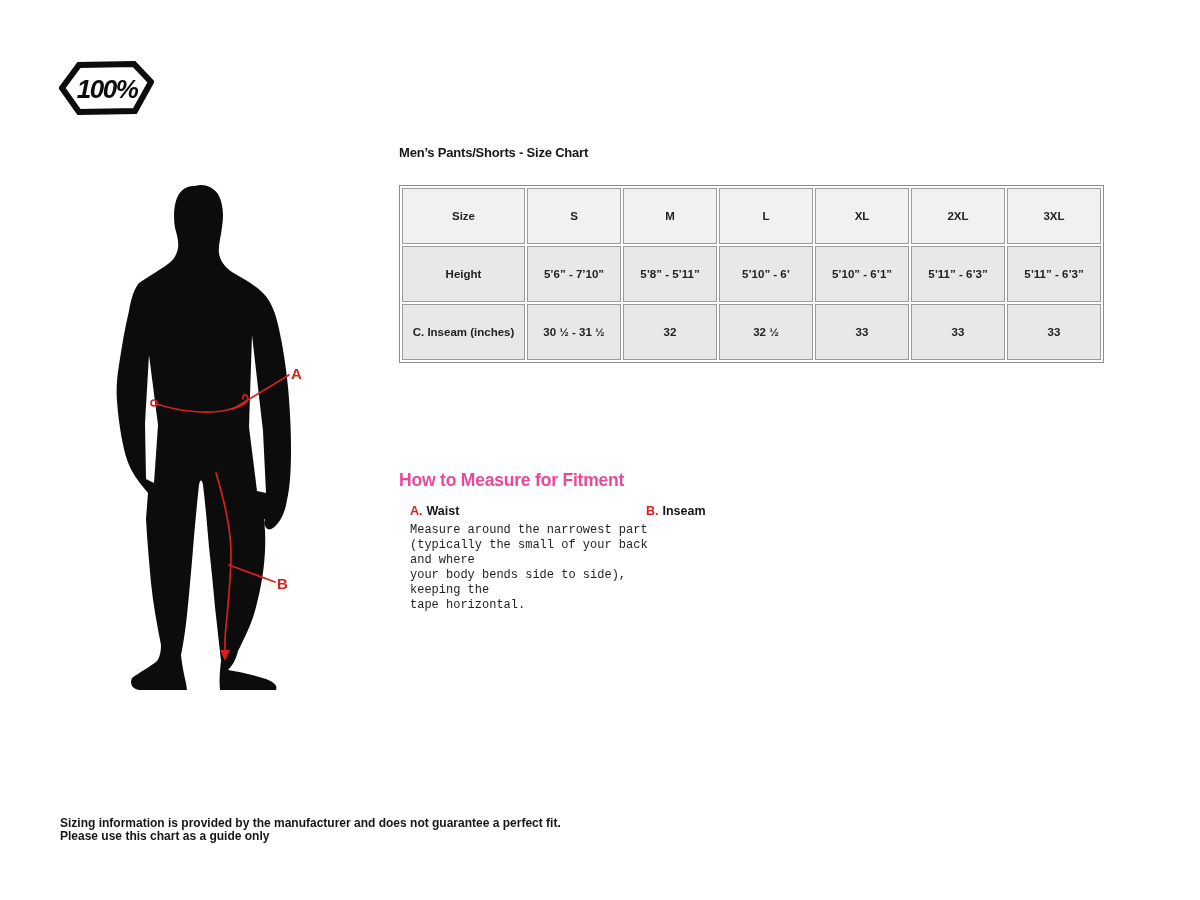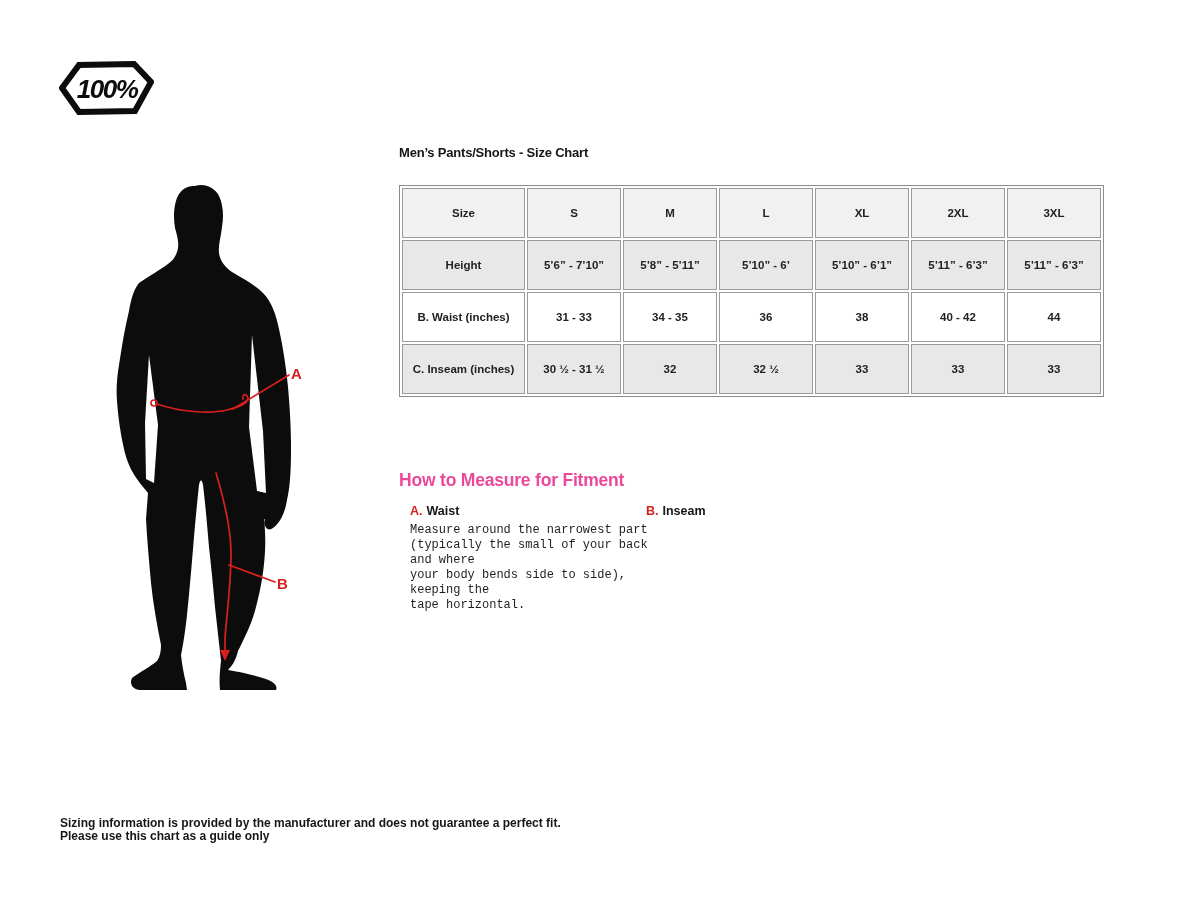--- a/index.html
+++ b/index.html
@@ -15,21 +15,21 @@
     position:absolute; left:399px; top:145px; margin:0;
     font-size:13px; font-weight:700; letter-spacing:-0.2px; color:#161616;
   }
   table.size-table {
     position:absolute; left:399px; top:185px;
     border-collapse:separate; border-spacing:2px;
     background:#ffffff; border:1px solid #8d8c8d;
   }
   table.size-table th, table.size-table td {
     border:1px solid #9c9b9c; box-sizing:border-box;
-    height:50px; padding:0 4px;
+    height:56px; padding:0 4px;
     font-size:11.5px; font-weight:700; color:#222; text-align:center; vertical-align:middle;
   }
   .col-label { width:123px; }
   .col-size  { width:94px; }
   .row-head  th { background:#f2f1f2; }
   .row-gray  th, .row-gray td { background:#e9e8e9; }
   .row-white th, .row-white td { background:#ffffff; }
 
   .howto-title {
     position:absolute; left:399px; top:470px; margin:0;
@@ -130,29 +130,20 @@
     </tr>
     <tr class="row-gray">
       <th>Height</th>
       <td>5’6” - 7’10”</td>
       <td>5’8” - 5’11”</td>
       <td>5’10” - 6’</td>
       <td>5’10” - 6’1”</td>
       <td>5’11” - 6’3”</td>
       <td>5’11” - 6’3”</td>
     </tr>
-    <tr class="row-white">
-      <th>B. Waist (inches)</th>
-      <td>31 - 33</td>
-      <td>34 - 35</td>
-      <td>36</td>
-      <td>38</td>
-      <td>40 - 42</td>
-      <td>44</td>
-    </tr>
     <tr class="row-gray">
       <th>C. Inseam (inches)</th>
       <td>30 ½ - 31 ½</td>
       <td>32</td>
       <td>32 ½</td>
       <td>33</td>
       <td>33</td>
       <td>33</td>
     </tr>
   </tbody>

